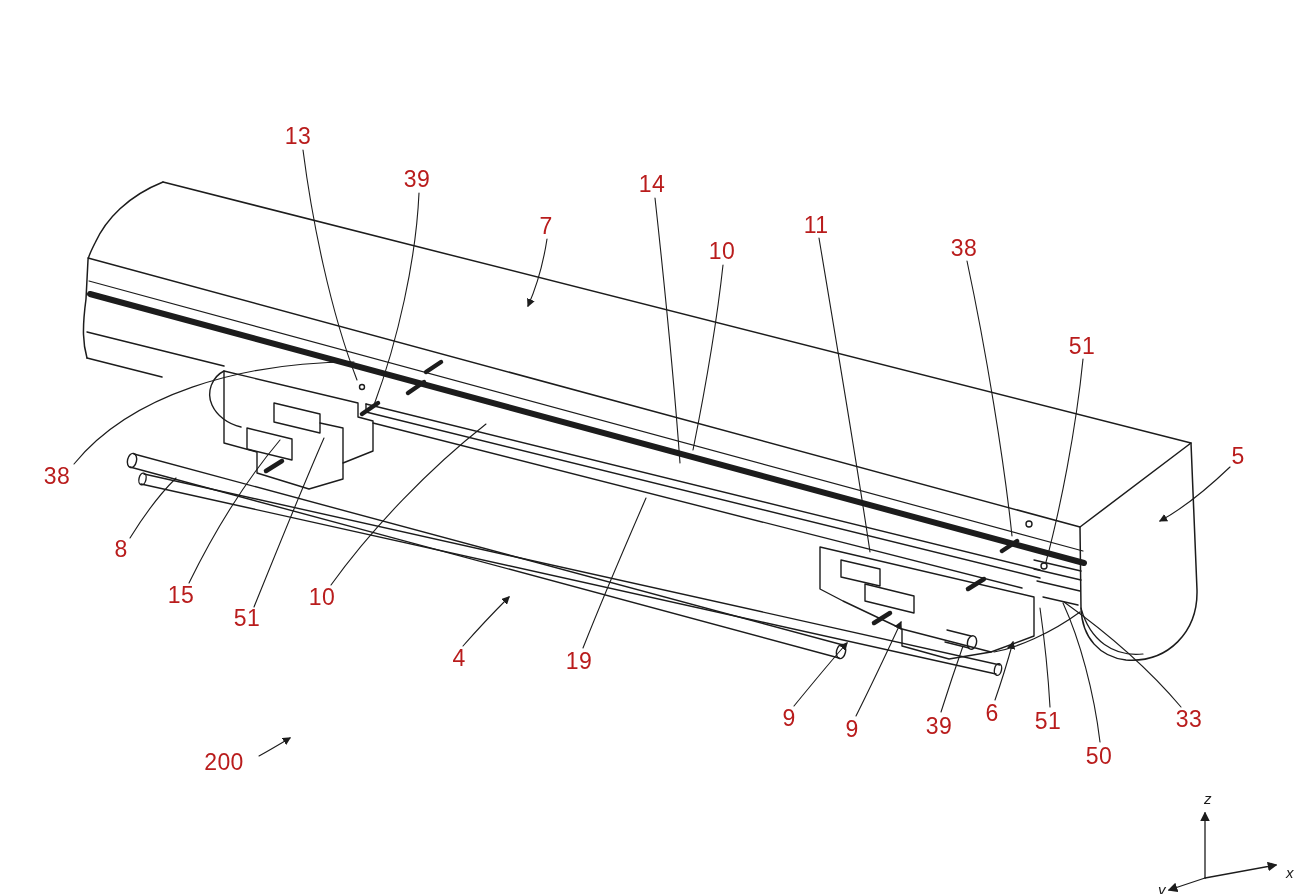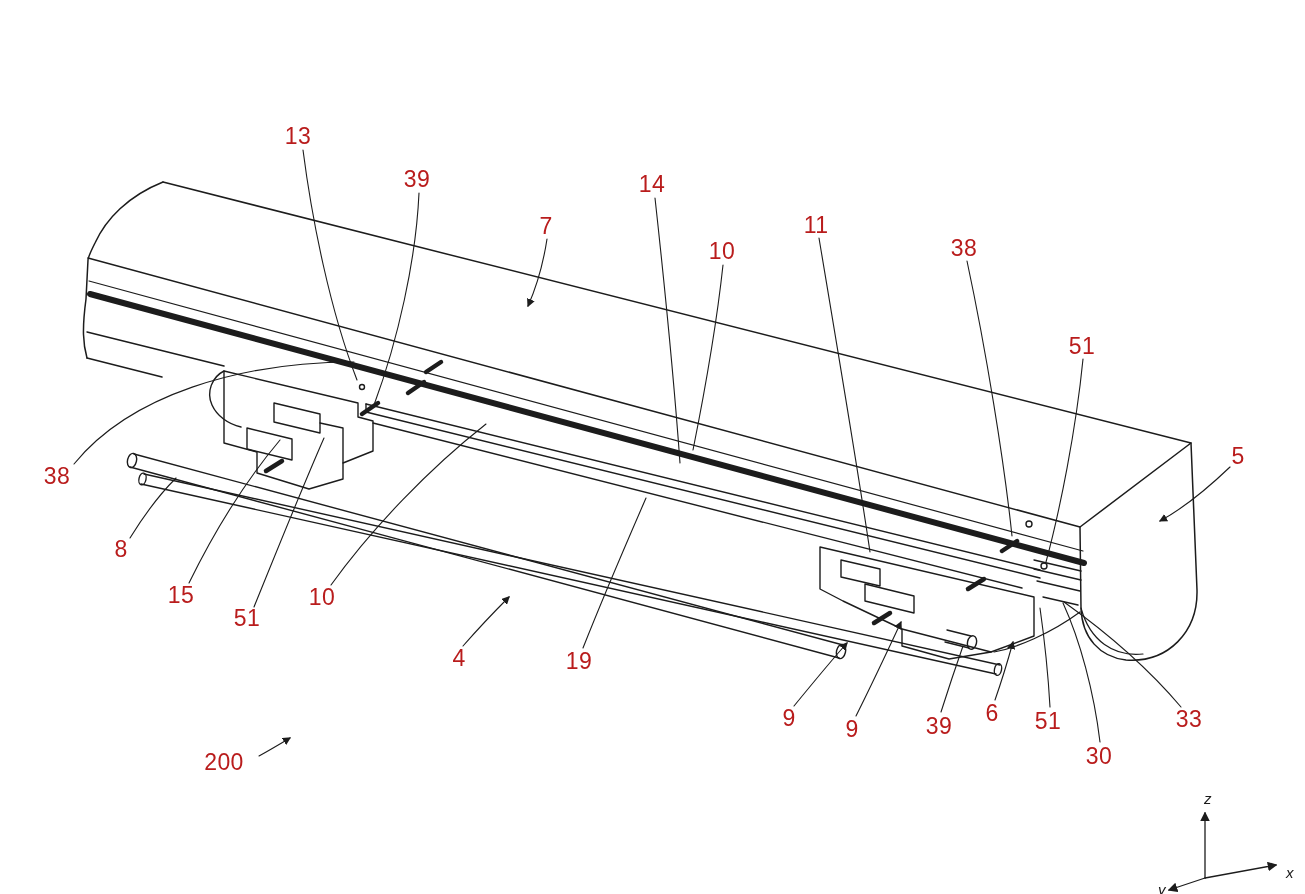--- a/index.html
+++ b/index.html
@@ -148,21 +148,21 @@
   <div class="ref" style="left:181px;top:595px">15</div>
   <div class="ref" style="left:247px;top:618px">51</div>
   <div class="ref" style="left:322px;top:597px">10</div>
   <div class="ref" style="left:459px;top:658px">4</div>
   <div class="ref" style="left:579px;top:661px">19</div>
   <div class="ref" style="left:789px;top:718px">9</div>
   <div class="ref" style="left:852px;top:729px">9</div>
   <div class="ref" style="left:939px;top:726px">39</div>
   <div class="ref" style="left:992px;top:713px">6</div>
   <div class="ref" style="left:1048px;top:721px">51</div>
-  <div class="ref" style="left:1099px;top:756px">30</div>
+  <div class="ref" style="left:1099px;top:756px">50</div>
   <div class="ref" style="left:1189px;top:719px">33</div>
   <div class="ref" style="left:224px;top:762px">200</div>
 
   <div class="ref axis-label" style="left:1208px;top:798px">z</div>
   <div class="ref axis-label" style="left:1290px;top:872px">x</div>
   <div class="ref axis-label" style="left:1162px;top:889px">y</div>
 
 </div>
 
 </body></html>

